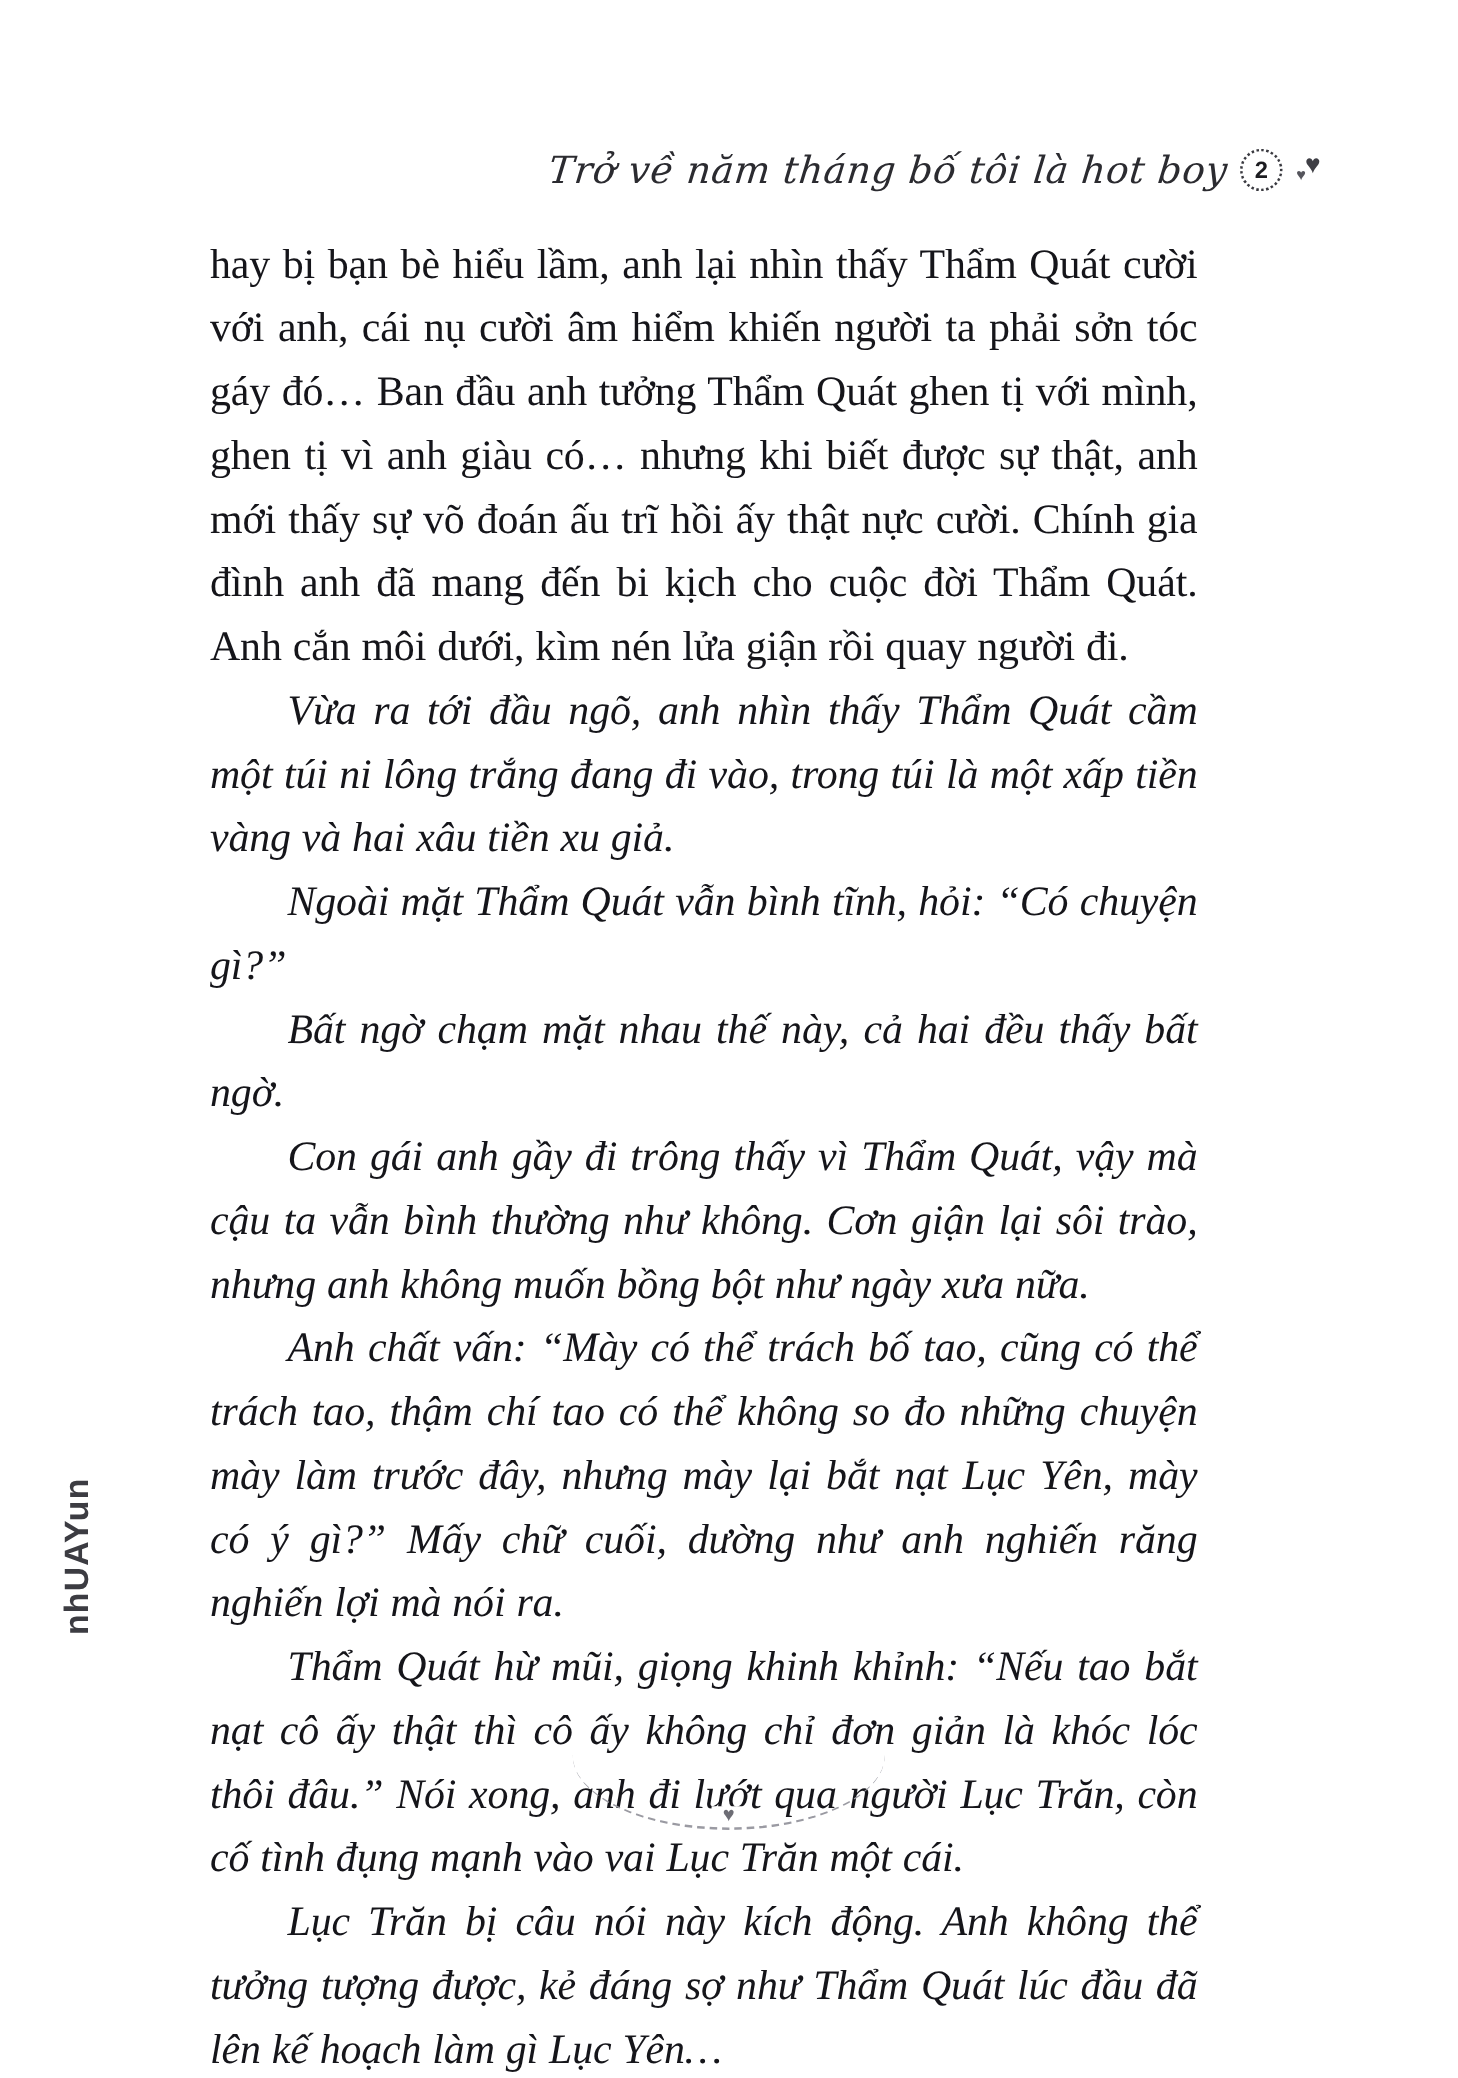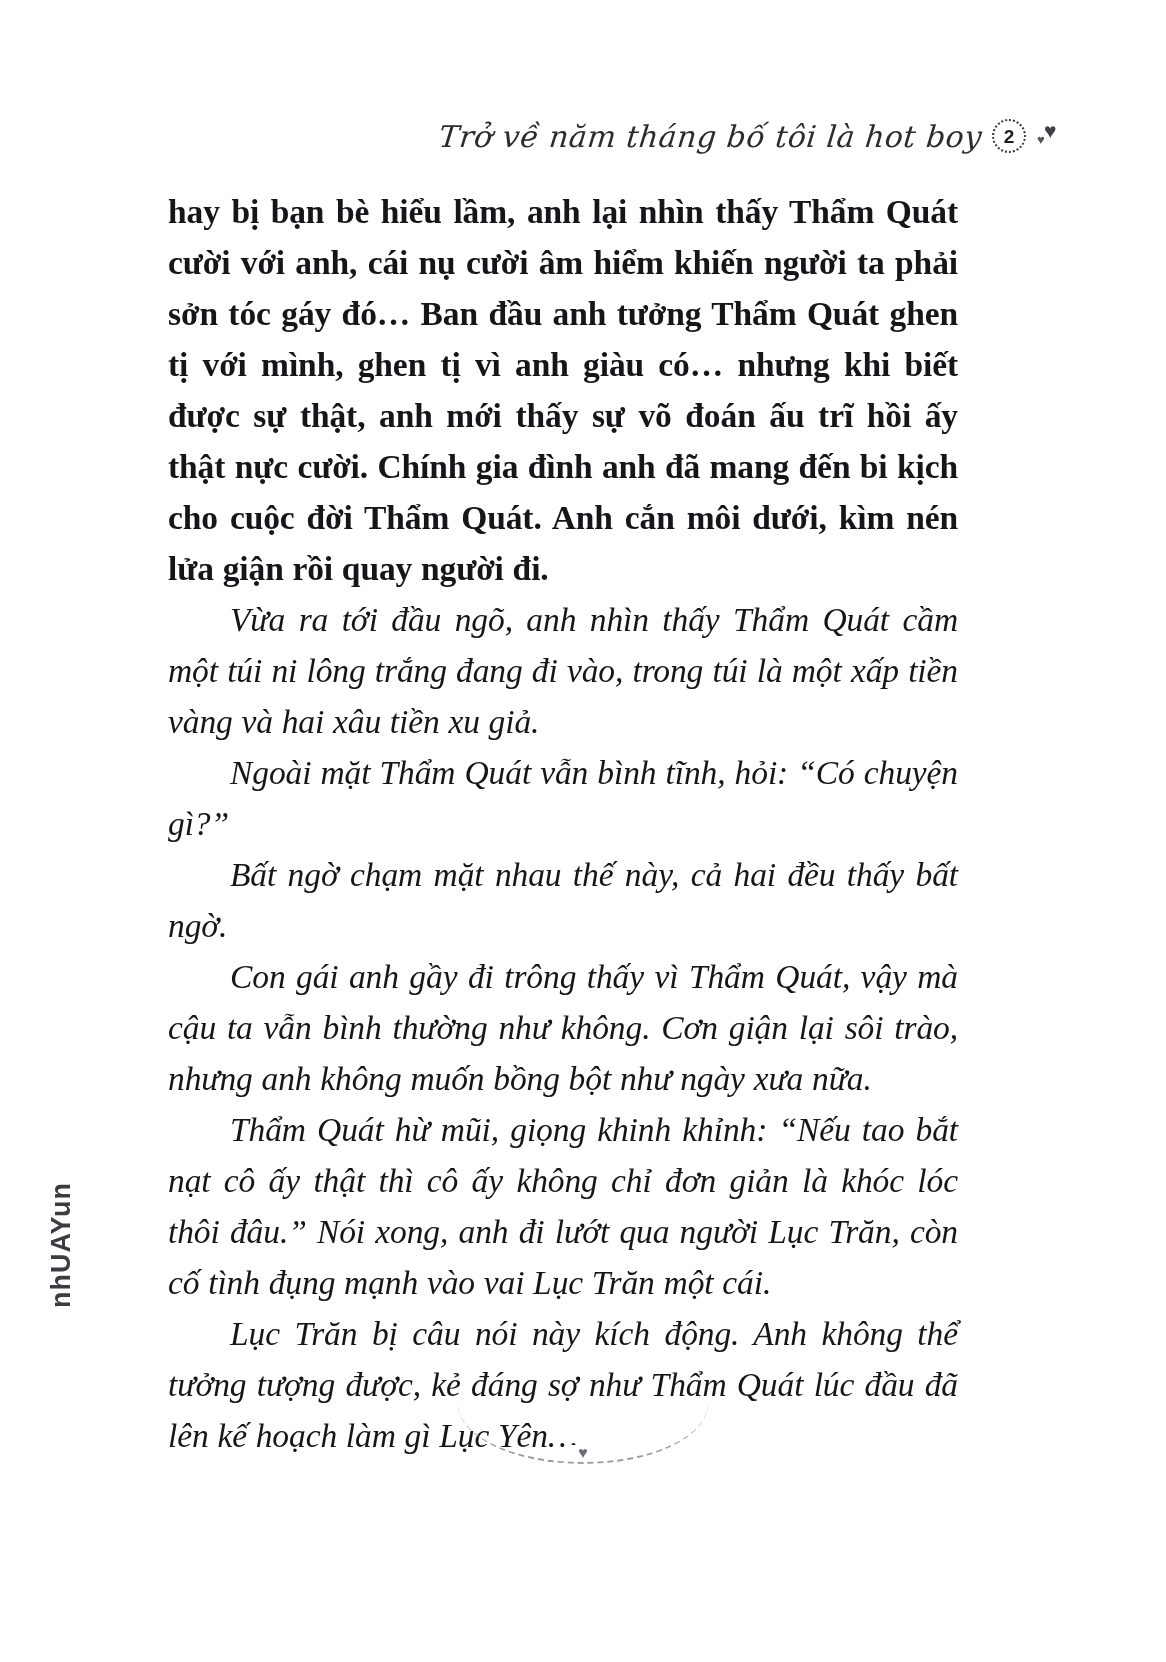--- a/index.html
+++ b/index.html
@@ -98,21 +98,20 @@
     letter-spacing: -0.1px;
     word-spacing: 0.5px;
     color: #15151a;
   }
   p.para.indent {
     text-indent: 62px;
     font-style: italic;
   }
   p.para.noindent {
     text-indent: 0;
-    font-weight: bold;
   }
 
   
   .folio {
     position: absolute;
     left: 0;
     right: 0;
     top: 1420px;
     text-align: center;
   }
@@ -178,20 +177,21 @@
       <span class="h-small">♥</span>
     </span>
   </div>
 
   <div class="body-col" id="body-col">
       <p class="para noindent">hay bị bạn bè hiểu lầm, anh lại nhìn thấy Thẩm Quát cười với anh, cái nụ cười âm hiểm khiến người ta phải sởn tóc gáy đó… Ban đầu anh tưởng Thẩm Quát ghen tị với mình, ghen tị vì anh giàu có… nhưng khi biết được sự thật, anh mới thấy sự võ đoán ấu trĩ hồi ấy thật nực cười. Chính gia đình anh đã mang đến bi kịch cho cuộc đời Thẩm Quát. Anh cắn môi dưới, kìm nén lửa giận rồi quay người đi.</p>
       <p class="para indent">Vừa ra tới đầu ngõ, anh nhìn thấy Thẩm Quát cầm một túi ni lông trắng đang đi vào, trong túi là một xấp tiền vàng và hai xâu tiền xu giả.</p>
       <p class="para indent">Ngoài mặt Thẩm Quát vẫn bình tĩnh, hỏi: “Có chuyện gì?”</p>
       <p class="para indent">Bất ngờ chạm mặt nhau thế này, cả hai đều thấy bất ngờ.</p>
       <p class="para indent">Con gái anh gầy đi trông thấy vì Thẩm Quát, vậy mà cậu ta vẫn bình thường như không. Cơn giận lại sôi trào, nhưng anh không muốn bồng bột như ngày xưa nữa.</p>
+      <p class="para indent">Anh chất vấn: “Mày có thể trách bố tao, cũng có thể trách tao, thậm chí tao có thể không so đo những chuyện mày làm trước đây, nhưng mày lại bắt nạt Lục Yên, mày có ý gì?” Mấy chữ cuối, dường như anh nghiến răng nghiến lợi mà nói ra.</p>
       <p class="para indent">Thẩm Quát hừ mũi, giọng khinh khỉnh: “Nếu tao bắt nạt cô ấy thật thì cô ấy không chỉ đơn giản là khóc lóc thôi đâu.” Nói xong, anh đi lướt qua người Lục Trăn, còn cố tình đụng mạnh vào vai Lục Trăn một cái.</p>
       <p class="para indent">Lục Trăn bị câu nói này kích động. Anh không thể tưởng tượng được, kẻ đáng sợ như Thẩm Quát lúc đầu đã lên kế hoạch làm gì Lục Yên…</p>
     </div>
 
   <div class="folio">
     <div class="folio-orn">
       <span class="swoosh"></span>
       <span class="orn-heart">♥</span>
     </div>
   </div>

